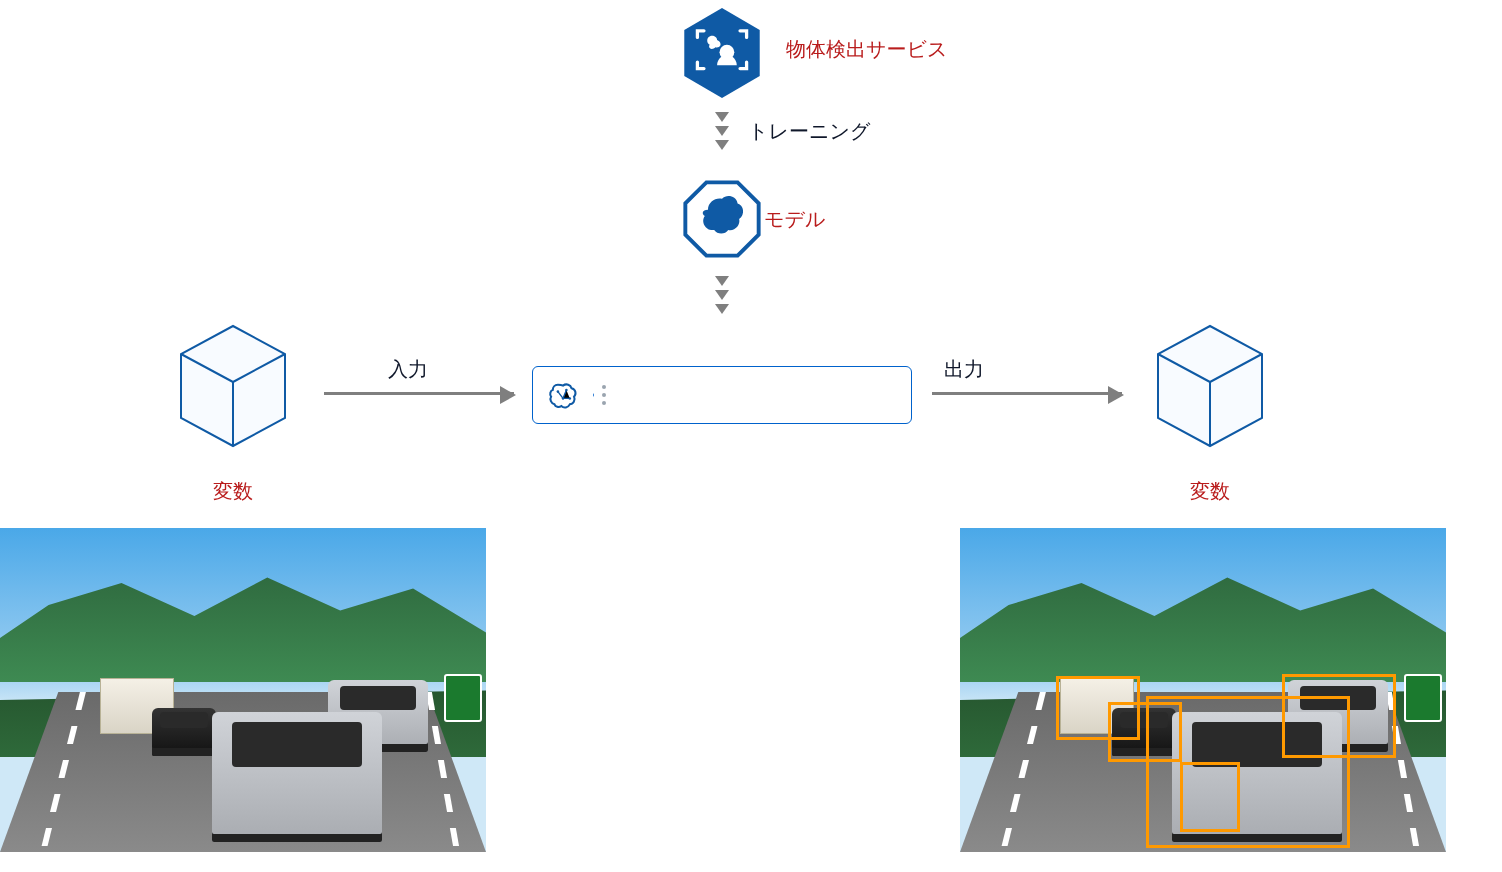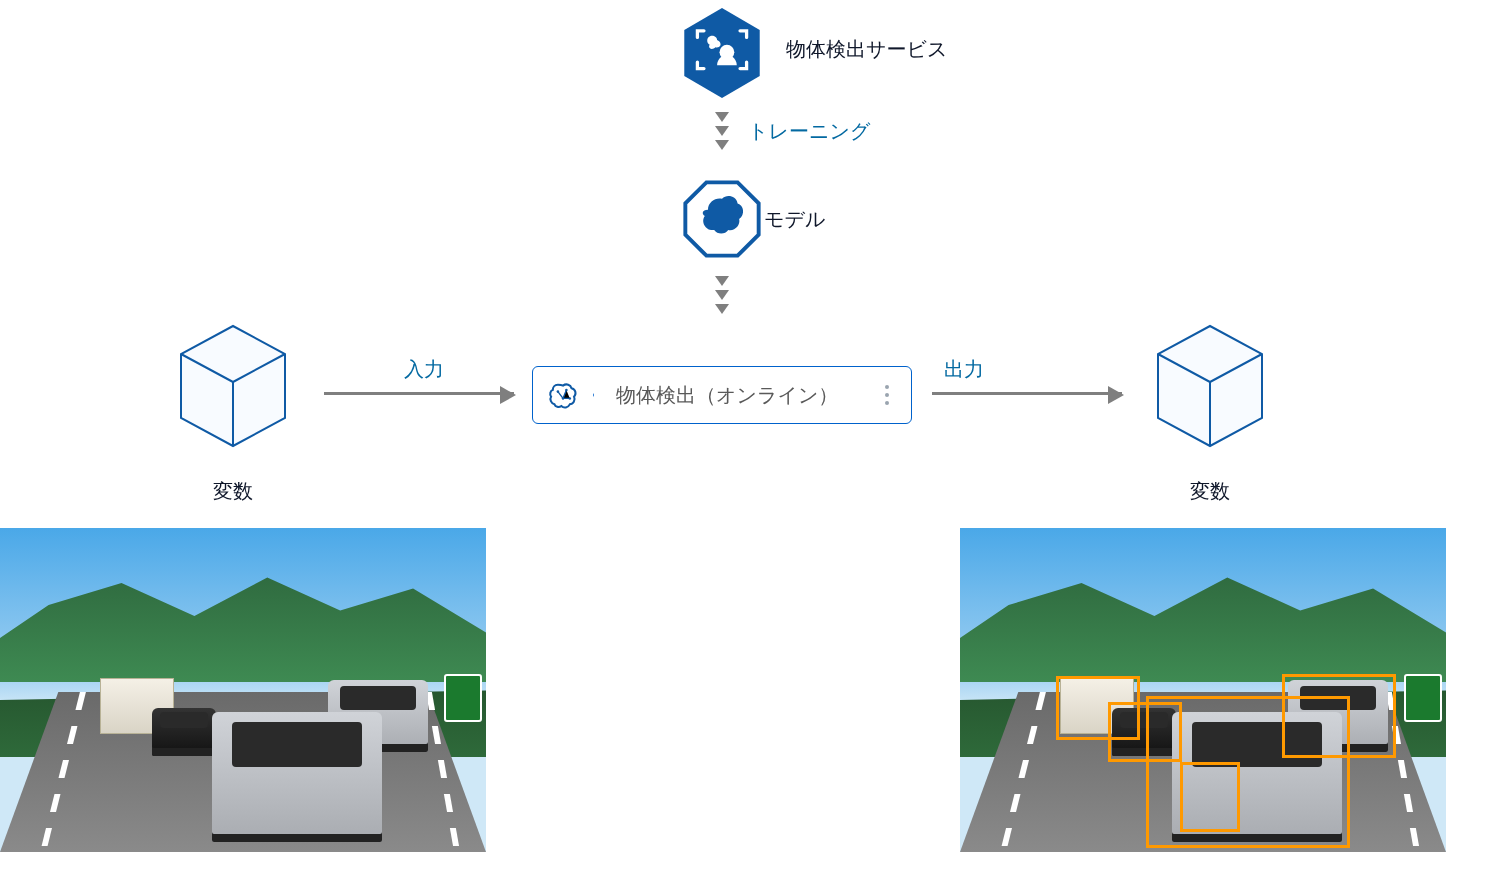--- a/index.html
+++ b/index.html
@@ -1,17 +1,17 @@
 <!DOCTYPE html>
 <html><head>
 <meta charset="utf-8">
 <style>
   html,body{margin:0;padding:0;width:1502px;height:872px;background:#fff;font-family:"Hiragino Sans","Meiryo",sans-serif;position:relative;overflow:hidden}
-  .lbl{position:absolute;font-size:20px;color:#0369a1}
-  .lbl.blue{color:#0f172a}
+  .lbl{position:absolute;font-size:20px;color:#0f172a}
+  .lbl.blue{color:#b91c1c}
   
   .cube{position:absolute;width:120px;height:130px}
   .cube svg{width:100%;height:100%}
   
   .arrow{position:absolute;height:0;border-top:3px solid #7f7f7f}
   .arrow:after{content:"";position:absolute;right:-2px;top:-9px;border-left:16px solid #7f7f7f;border-top:9px solid transparent;border-bottom:9px solid transparent}
   .varrow{position:absolute;display:flex;flex-direction:column;align-items:center;gap:4px}
   .varrow span{width:0;height:0;border-left:7px solid transparent;border-right:7px solid transparent;border-top:10px solid #7f7f7f}
   
   .hex{position:absolute;width:82px;height:94px}
@@ -79,34 +79,33 @@
 <div class="cube" style="left:173px;top:320px">
 <svg viewBox="0 0 120 130">
       <polygon points="60,6 112,34 112,98 60,126 8,98 8,34" fill="#f8fbff" stroke="#0f5aa5" stroke-width="2"></polygon>
       <polyline points="8,34 60,62 112,34" fill="none" stroke="#0f5aa5" stroke-width="2"></polyline>
       <line x1="60" y1="62" x2="60" y2="126" stroke="#0f5aa5" stroke-width="2"></line>
     </svg>
 </div>
 <div class="lbl blue" style="left:213px;top:478px">変数</div>
 
 <div class="arrow" style="left:324px;top:392px;width:190px"></div>
-<div class="lbl" style="left:404px;top:356px">入力</div>
+<div class="lbl" style="left:388px;top:356px">入力</div>
 
 <div class="block">
   <div class="chev">
   <svg viewBox="0 0 40 40">
         <path d="M14 8c-4 0-6 3-6 6-3 1-4 5-2 8-2 3 0 8 4 9 1 3 5 4 8 2 3 3 8 2 10-2 4 0 7-5 5-9 3-3 2-9-3-10-1-4-6-6-10-3-2-1-4-1-6-1z" fill="none" stroke="#0f5aa5" stroke-width="2.4"></path>
         <circle cx="14" cy="16" r="1.5" fill="#0f5aa5"></circle>
         <circle cx="24" cy="14" r="1.5" fill="#0f5aa5"></circle>
         <circle cx="20" cy="24" r="1.5" fill="#0f5aa5"></circle>
         <circle cx="28" cy="24" r="1.5" fill="#0f5aa5"></circle>
         <path d="M14 16l6 8M24 14l-4 10l8 0" stroke="#0f5aa5" stroke-width="1.6"></path>
       </svg>
   </div>
-  <div class="txt">物体検出（オンライン）</div>
   <div class="dots">
       <i></i>
       <i></i>
       <i></i>
     </div>
 </div>
 
 <div class="arrow" style="left:932px;top:392px;width:190px"></div>
 <div class="lbl" style="left:944px;top:356px">出力</div>
 

